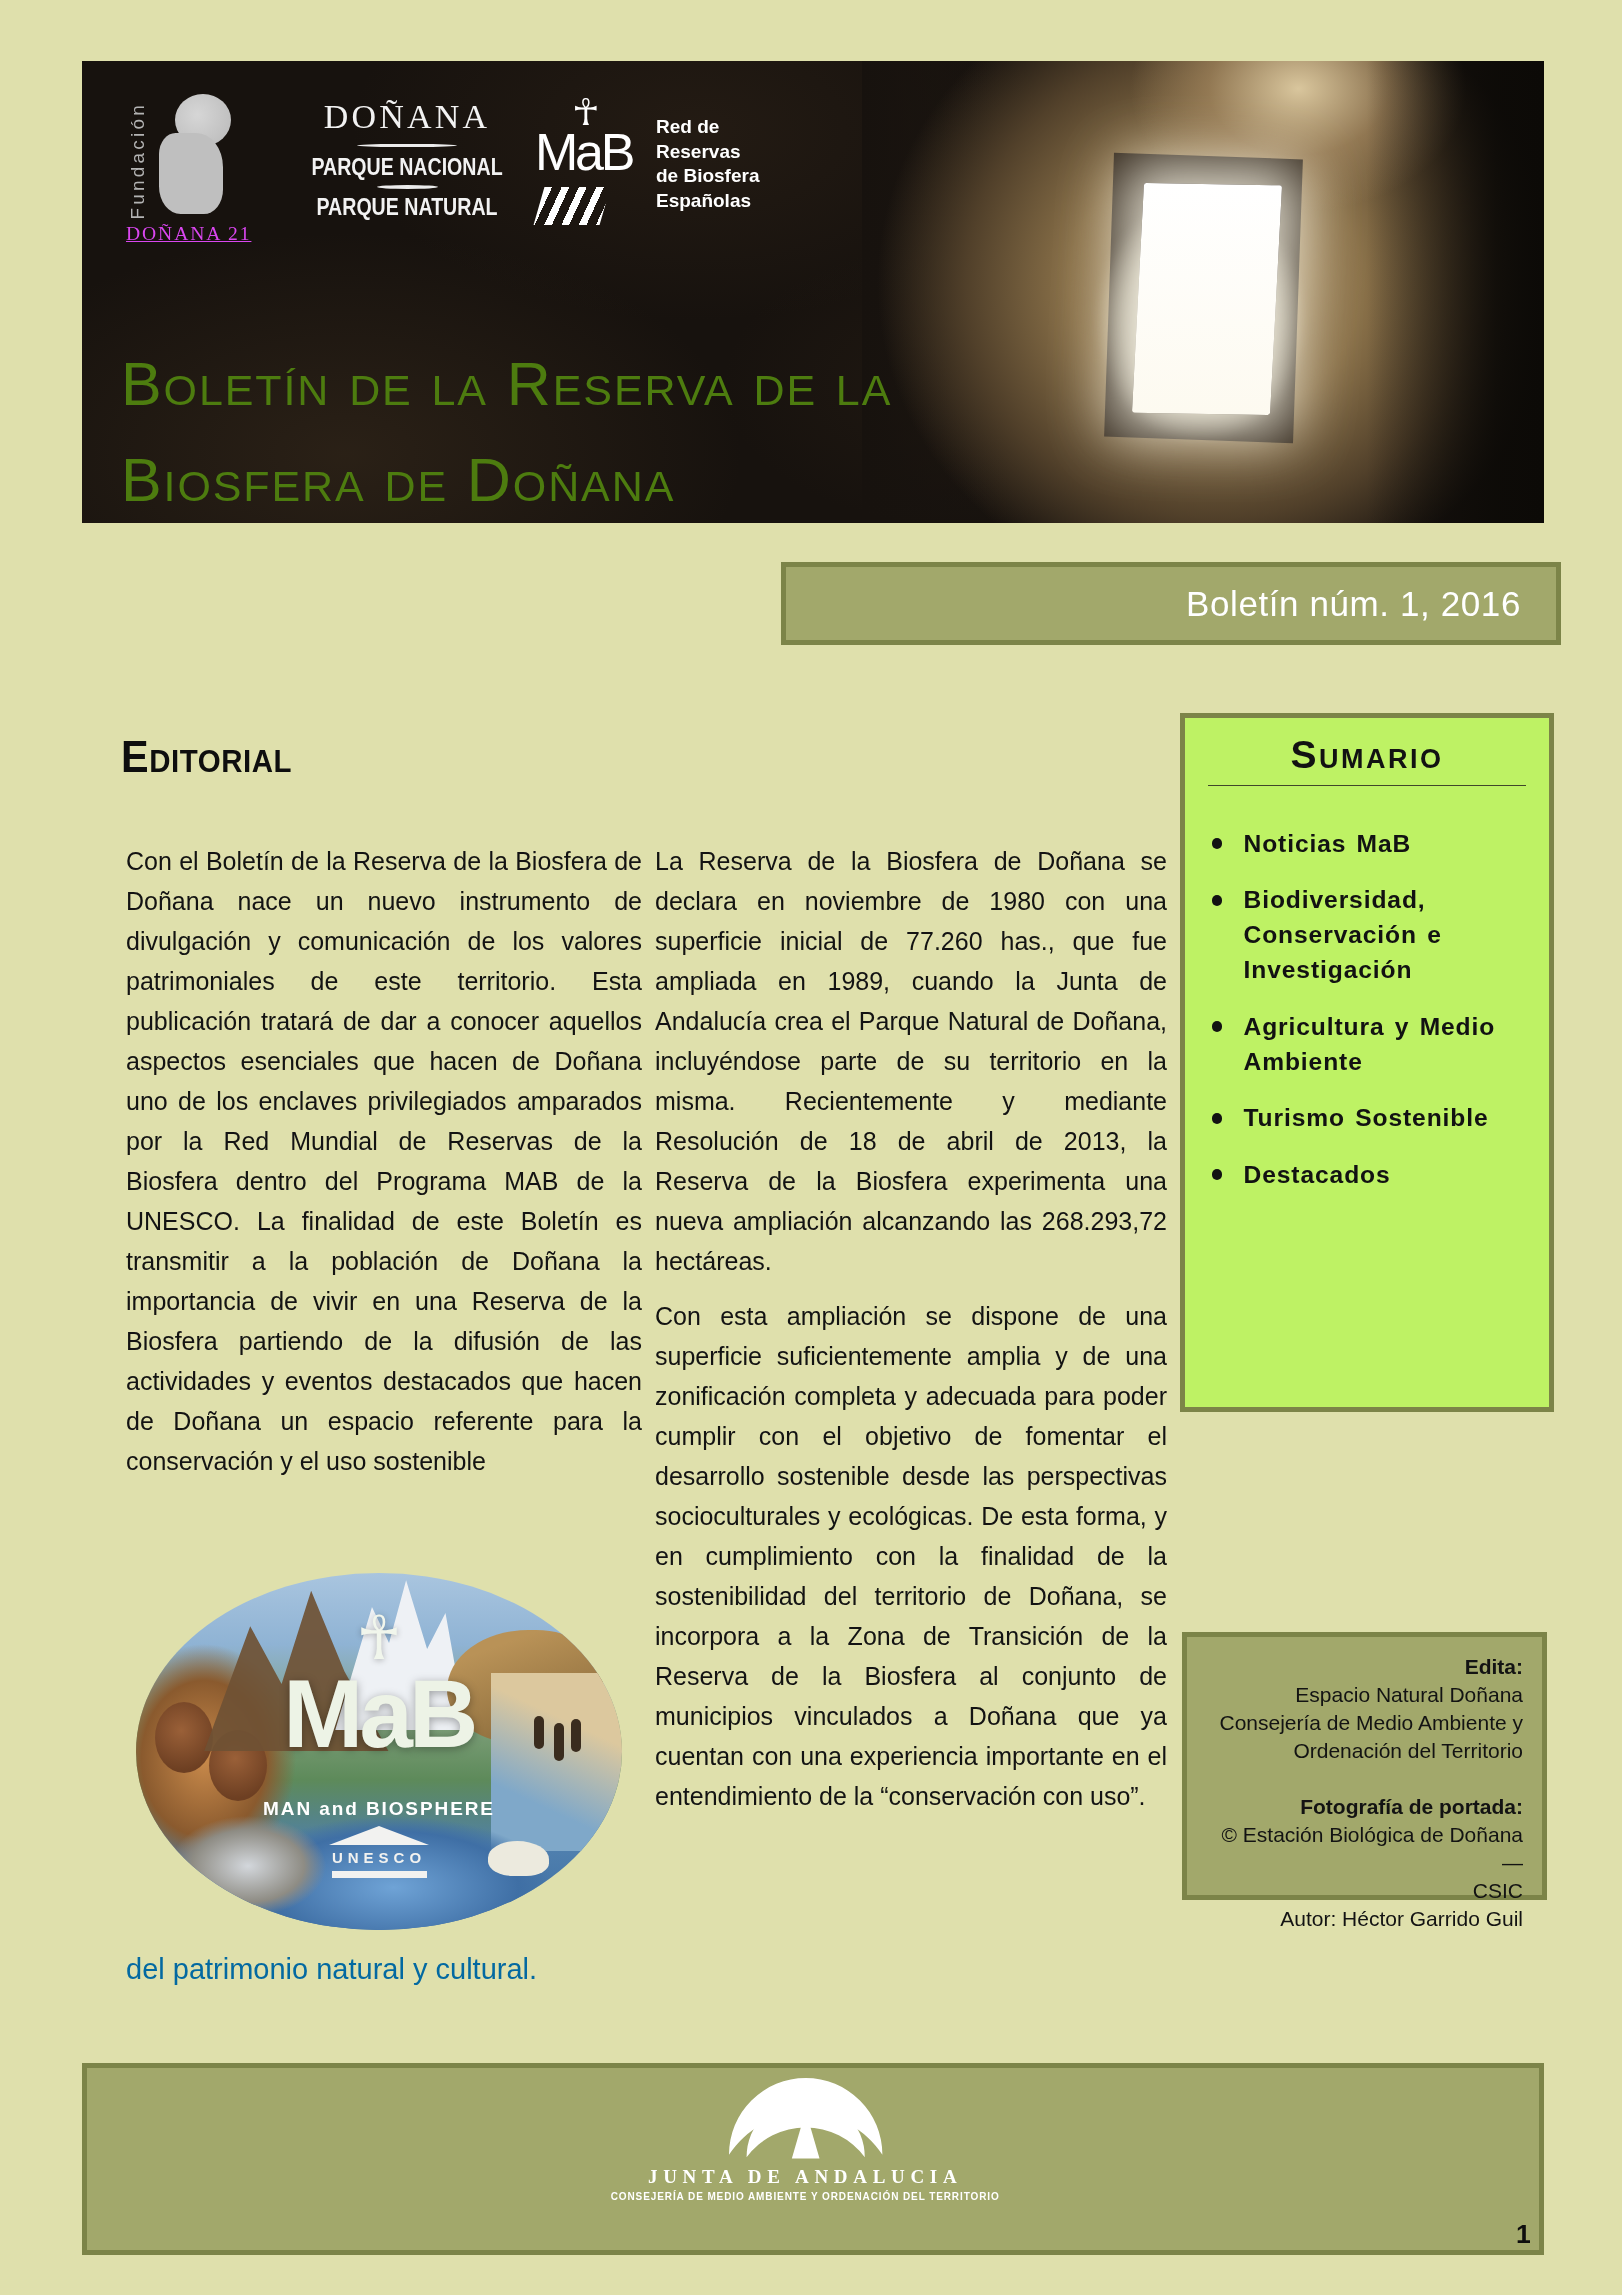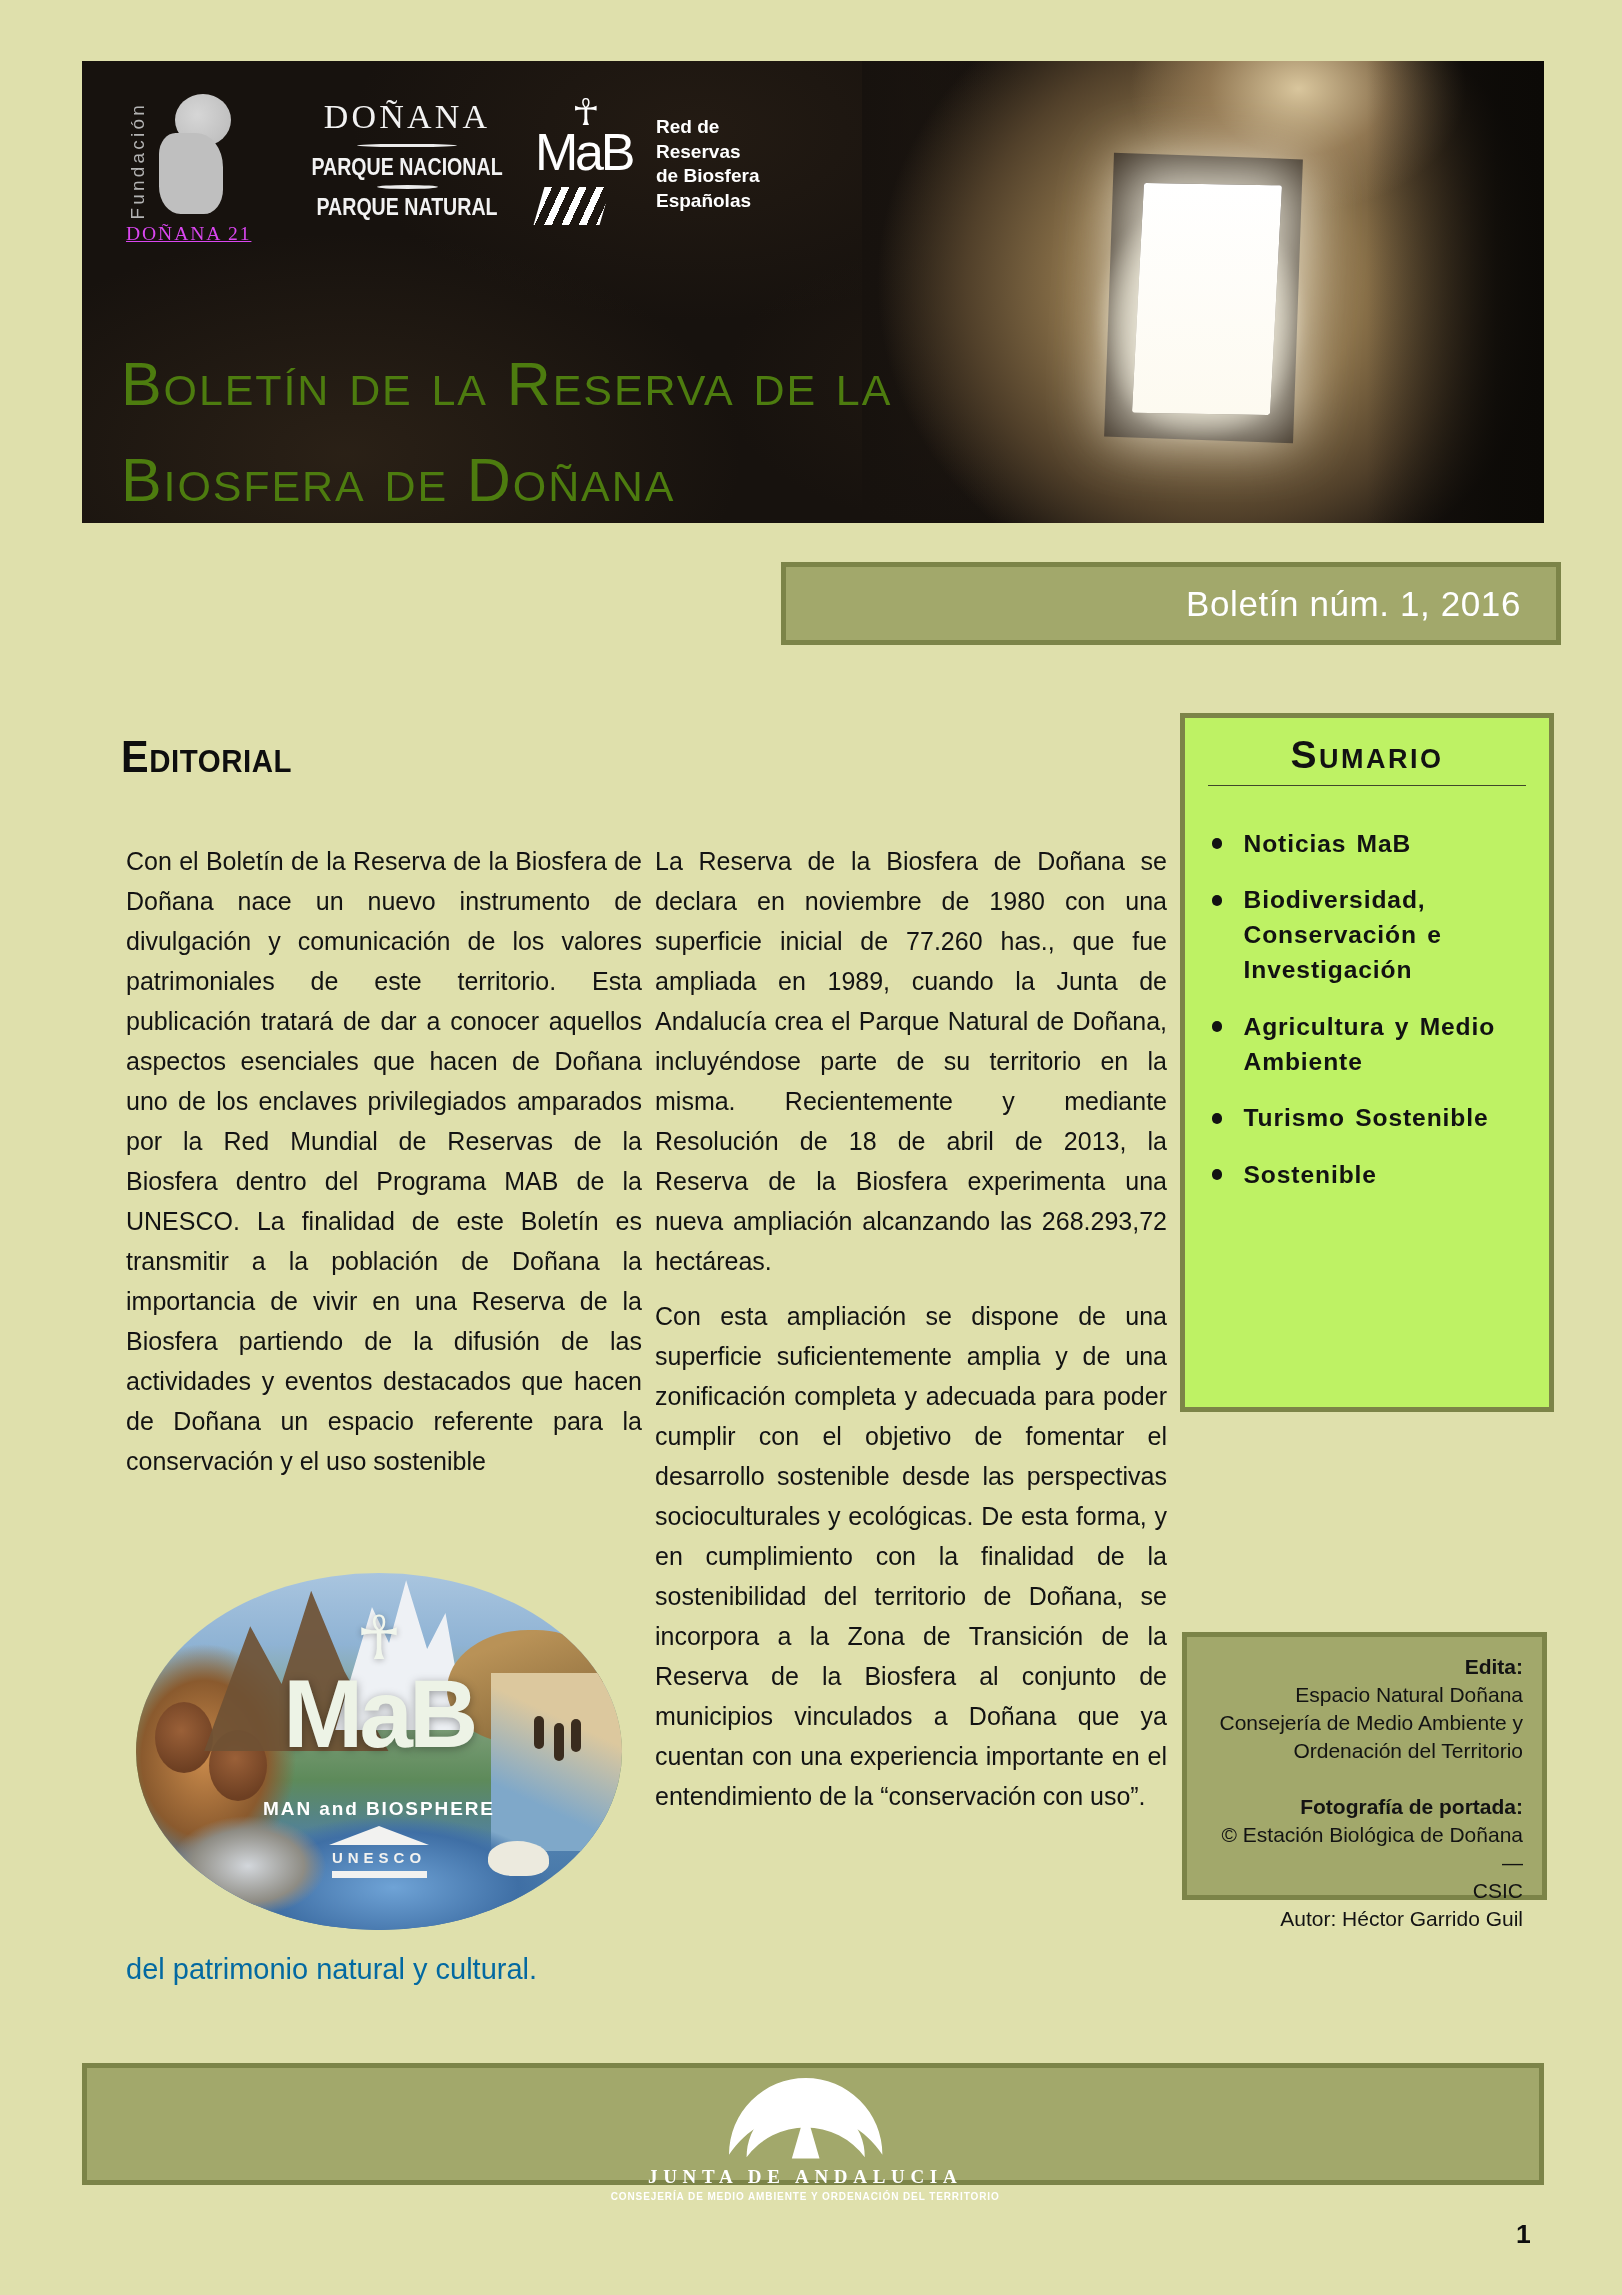--- a/index.html
+++ b/index.html
@@ -131,21 +131,21 @@
     border-radius: 50%; background: #121212; }
 
   
   .edita { position: absolute; left: 1182px; top: 1632px; width: 365px; height: 268px;
     background: #a2a86b; border: 5px solid #7c8448; padding: 16.4px 19px; text-align: right;
     color: #131313; font-size: 21px; line-height: 28px; }
   .edita .bold { font-weight: bold; }
   .edita-gap { height: 28px; }
 
   
-  .footer { position: absolute; left: 82px; top: 2063px; width: 1462px; height: 122px;
+  .footer { position: absolute; left: 82px; top: 2063px; width: 1462px; height: 192px;
     background: #a2a86b; border: 5px solid #7c8448; }
   .junta { position: absolute; left: 50%; top: 10px; transform: translateX(-52%);
     width: 391px; text-align: center; }
   .junta-name { margin-top: 2.5px; color: #ffffff; font-size: 19px; letter-spacing: 5.7px;
     font-family: "Liberation Serif", serif; font-weight: bold; white-space: nowrap; }
   .junta-dept { margin-top: 3.2px; color: #ffffff; font-size: 10px; font-weight: bold;
     letter-spacing: 0.9px; white-space: nowrap; }
 
   .page-number { position: absolute; left: 1516px; top: 2219px; font-size: 26.5px; font-weight: bold; color: #0e0e0e; }
 </style>
@@ -239,21 +239,21 @@
   <div class="col1-caption">del patrimonio natural y cultural.</div>
 
   <div class="sumario">
     <div class="sumario-title">Sumario</div>
     <div class="sumario-rule"></div>
     <ul class="sumario-list">
       <li>Noticias MaB</li>
       <li>Biodiversidad, Conservación e Investigación</li>
       <li>Agricultura y Medio Ambiente</li>
       <li>Turismo Sostenible</li>
-      <li>Sostenible</li>
+      <li>Destacados</li>
     </ul>
   </div>
 
   <div class="edita">
     <div class="bold">Edita:</div>
     <div>Espacio Natural Doñana</div>
     <div>Consejería de Medio Ambiente y</div>
     <div>Ordenación del Territorio</div>
     <div class="edita-gap"></div>
     <div class="bold">Fotografía de portada:</div>

